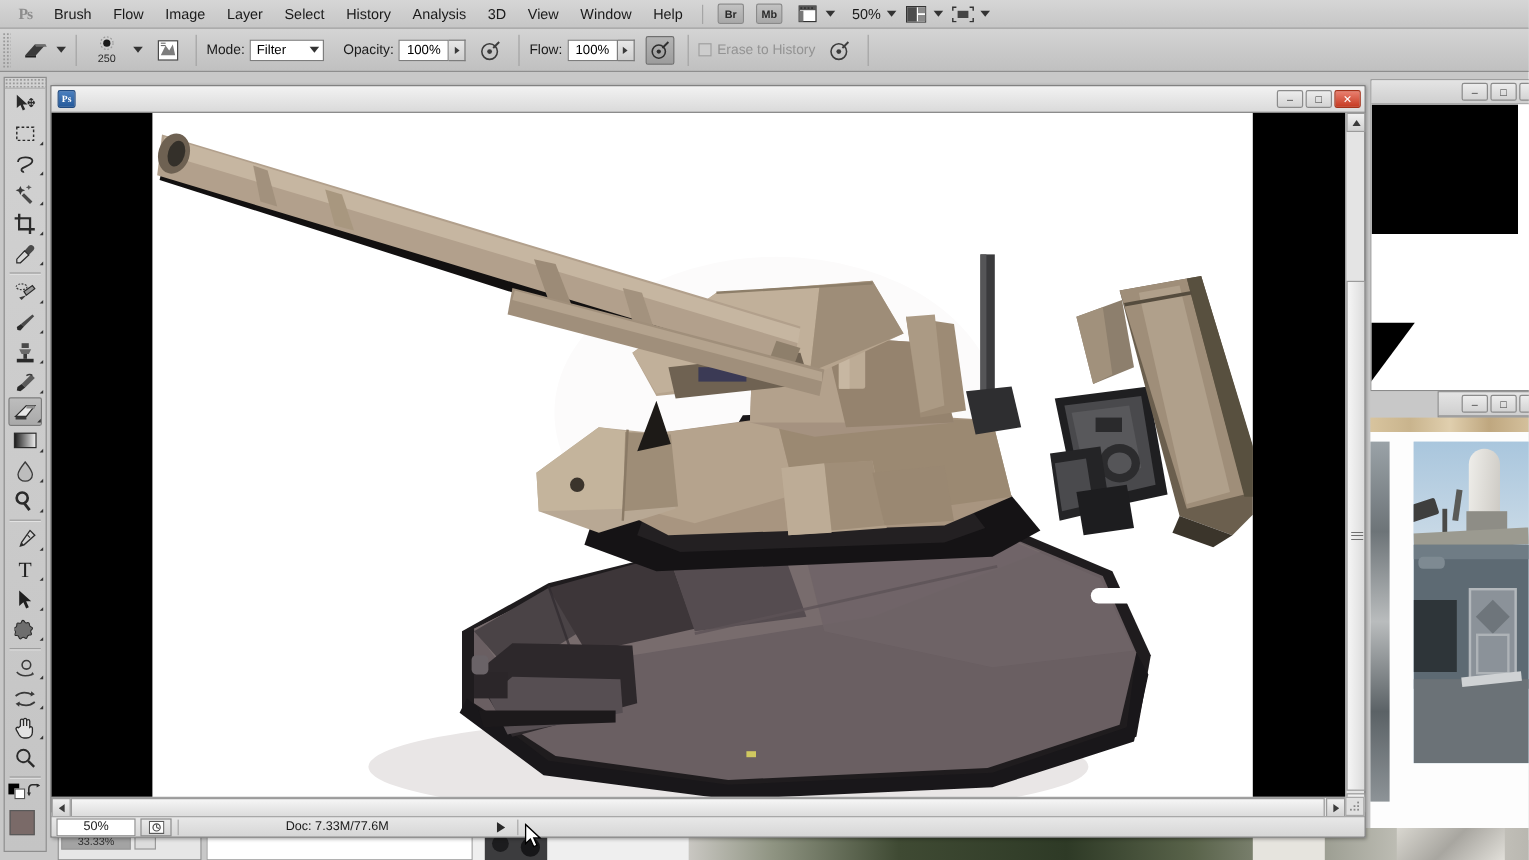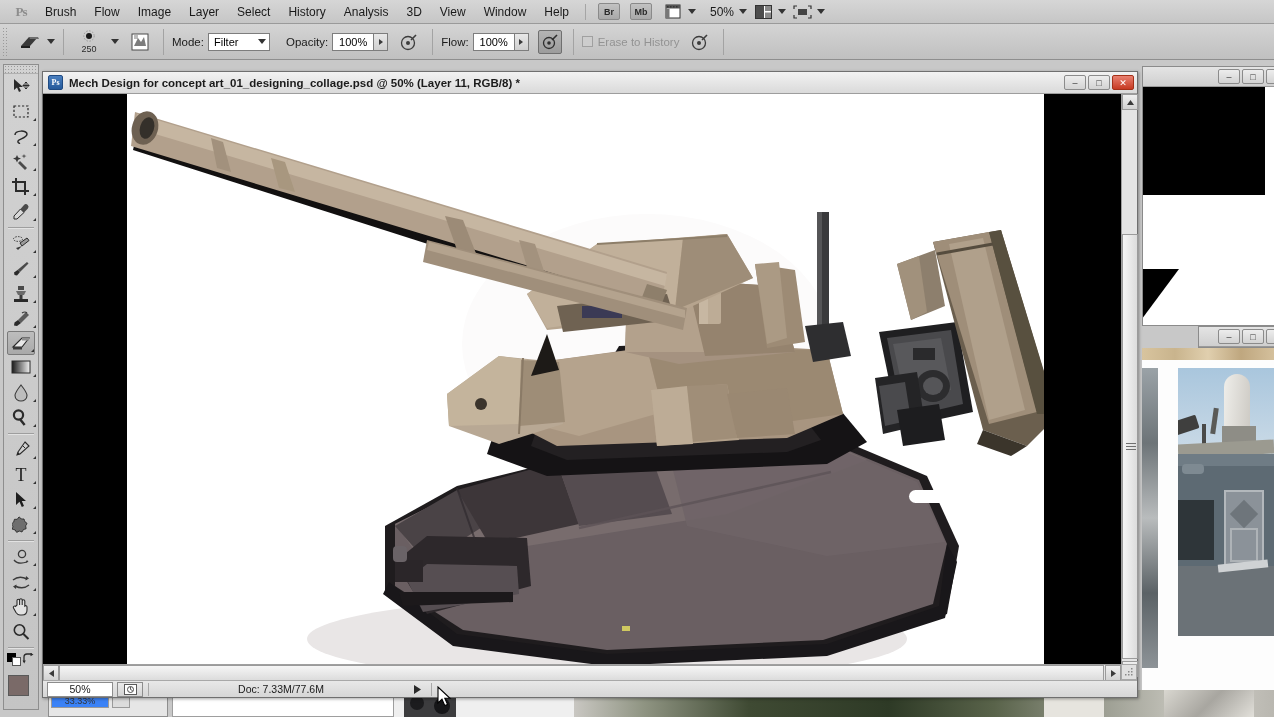--- a/index.html
+++ b/index.html
@@ -213,21 +213,21 @@
     <div style="position:absolute;left:52px;top:160px;width:28px;height:34px;border:2px solid #aeb3b7;"></div>
     <div style="position:absolute;left:0;top:198px;width:96px;height:70px;background:#6b7277;"></div>
     <div style="position:absolute;left:40px;top:194px;width:50px;height:8px;background:#cfd2d4;transform:rotate(-6deg);"></div>
   </div>
 
   <div style="position:absolute;left:1142px;top:368px;width:16px;height:300px;
               background:linear-gradient(#9aa2a7,#6d7478,#b9bcbd,#5b6266,#8d9397);"></div>
 
   <div style="position:absolute;left:48px;top:690px;width:120px;height:27px;background:#e6e6e6;border:1px solid #8e8e8e;">
     <div style="display:flex;align-items:center;height:15px;margin:2px;">
-      <div style="width:58px;height:14px;background:#3b82f6;border:1px solid #9a9a9a;font-size:9px;
+      <div style="width:58px;height:14px;background:#a3a3a3;border:1px solid #9a9a9a;font-size:9px;
                   display:flex;align-items:center;justify-content:center;color:#333;">33.33%</div>
       <div style="width:18px;height:14px;border:1px solid #9a9a9a;background:#dcdcdc;margin-left:3px;"></div>
     </div>
   </div>
 
   <div style="position:absolute;left:172px;top:690px;width:222px;height:27px;background:#ffffff;border:1px solid #9e9e9e;"></div>
 
   <div style="position:absolute;left:394px;top:690px;width:180px;height:27px;background:#efefef;overflow:hidden;">
     <div style="position:absolute;left:10px;top:0px;width:52px;height:30px;background:#3c3c3e;border-radius:3px;"></div>
     <div style="position:absolute;left:16px;top:6px;width:14px;height:14px;border-radius:50%;background:#1c1c1e;"></div>
@@ -610,21 +610,20 @@
       <div class="sw-bg"></div>
       <div class="sw-fg" id="fgswatch" style="background: rgb(122, 106, 104);"></div>
     </div>
 
   </div>
 
   <div class="docwin">
 
     <div class="doc-title">
       <div class="doc-icon">Ps</div>
-      <div class="doc-title-text">Mech Design for concept art_01_designing_collage.psd @ 50% (Layer 11, RGB/8) *</div>
       <div class="doc-winbtns">
         <div class="winbtn">–</div>
         <div class="winbtn">□</div>
         <div class="winbtn close">✕</div>
       </div>
     </div>
 
     <div class="canvas-area">
       <div class="canvas-white">
         <svg class="art" viewBox="0 0 917 583" preserveAspectRatio="none">

